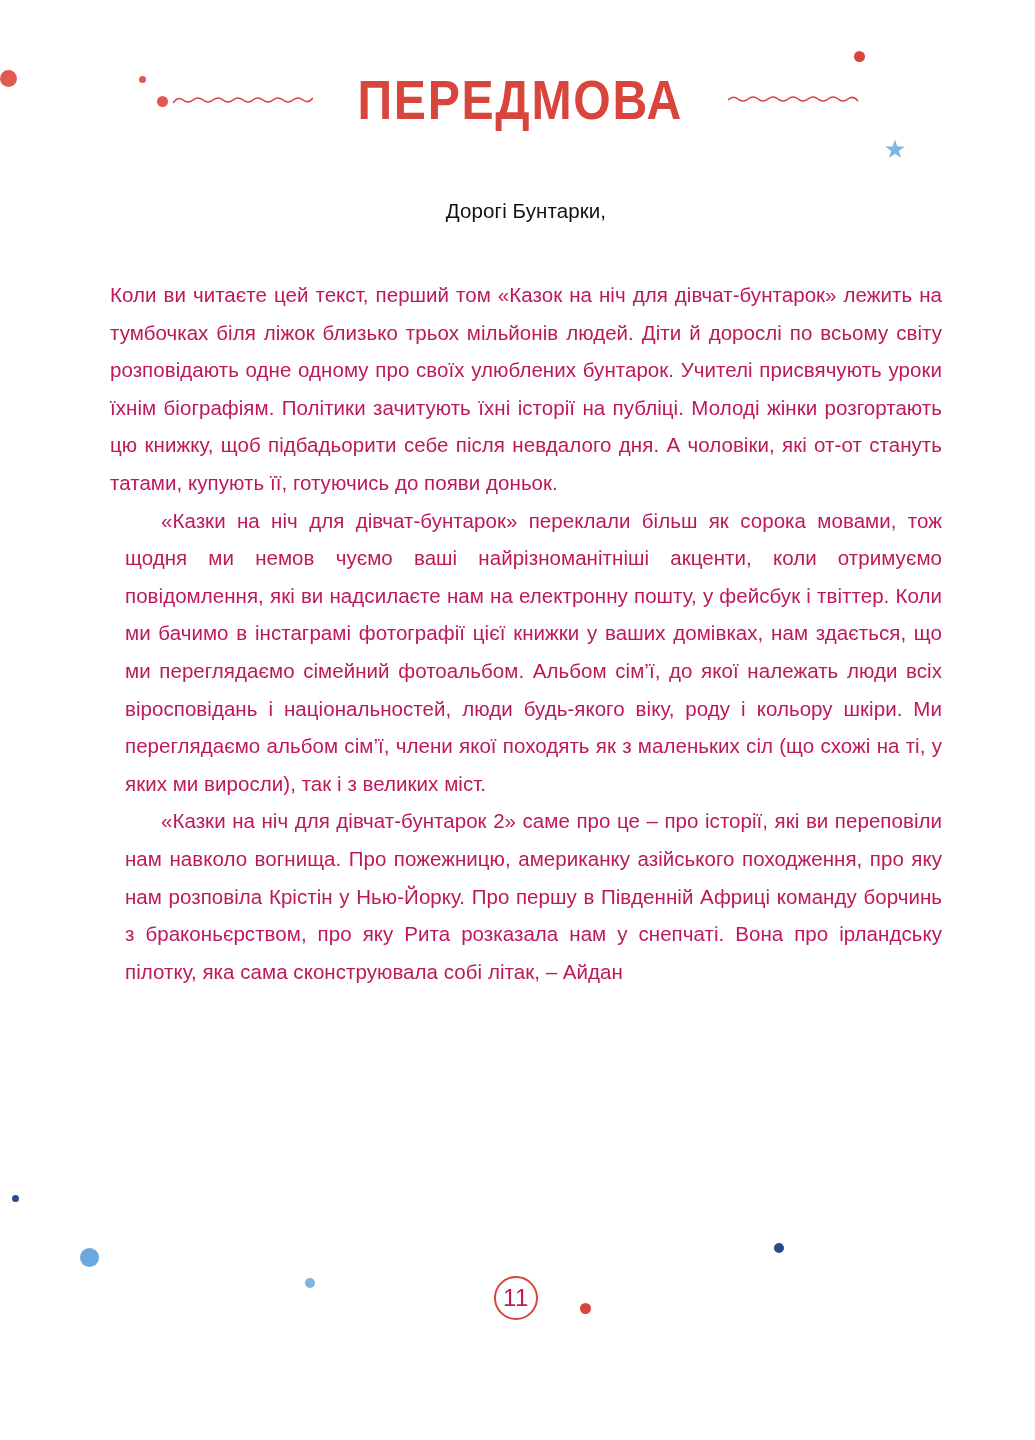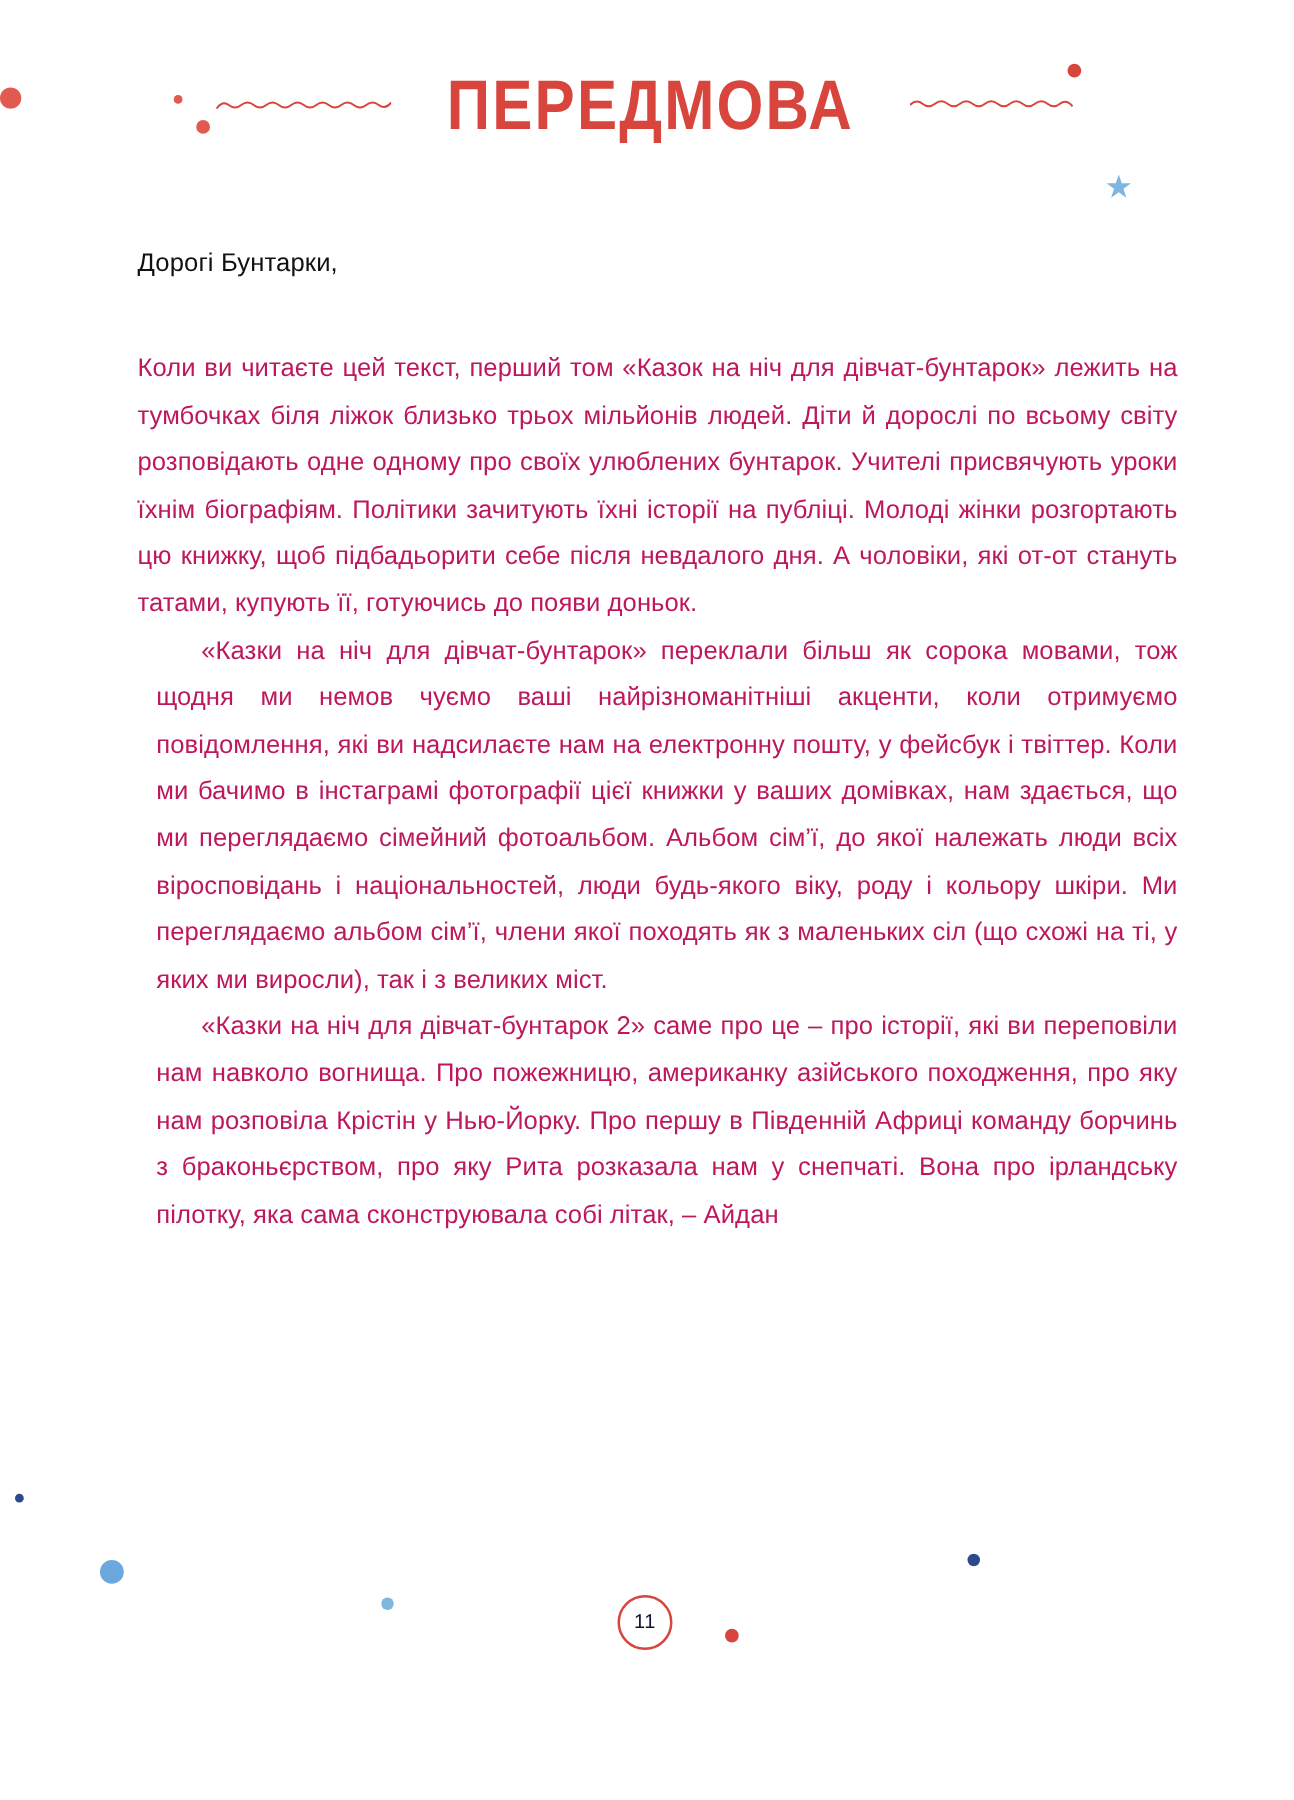--- a/index.html
+++ b/index.html
@@ -29,21 +29,21 @@
   }
   .deco-star {
     position: absolute;
     pointer-events: none;
   }
 
   
   .header {
     position: absolute;
     left: 0;
-    top: 48px;
+    top: 64px;
     width: 1035px;
     height: 72px;
     display: flex;
     align-items: center;
     justify-content: center;
   }
   .wave {
     display: block;
   }
   .wave-left { margin-right: 18px; }
@@ -69,20 +69,21 @@
     left: 110px;
     top: 196px;
     width: 832px;
   }
   .salutation {
     font-size: 20.5px;
     line-height: 30px;
     color: #111111;
     margin: 0 0 50px 0;
     letter-spacing: 0.1px;
+    text-align: center;
   }
   .para {
     font-size: 20.5px;
     line-height: 37.6px;
     color: #be185d;
     margin: 0;
     text-align: justify;
     text-justify: inter-word;
     letter-spacing: 0.05px;
     hyphens: manual;
@@ -94,22 +95,22 @@
 
   
   .page-number {
     position: absolute;
     left: 494px;
     top: 1276px;
     width: 44px;
     height: 44px;
     border: 2px solid #d8453d;
     border-radius: 50%;
-    color: #0f172a;
-    font-size: 16px;
+    color: #be185d;
+    font-size: 24px;
     font-weight: normal;
     display: flex;
     align-items: center;
     justify-content: center;
     box-sizing: border-box;
     letter-spacing: 0.5px;
   }
 </style>
 </head>
 <body>

